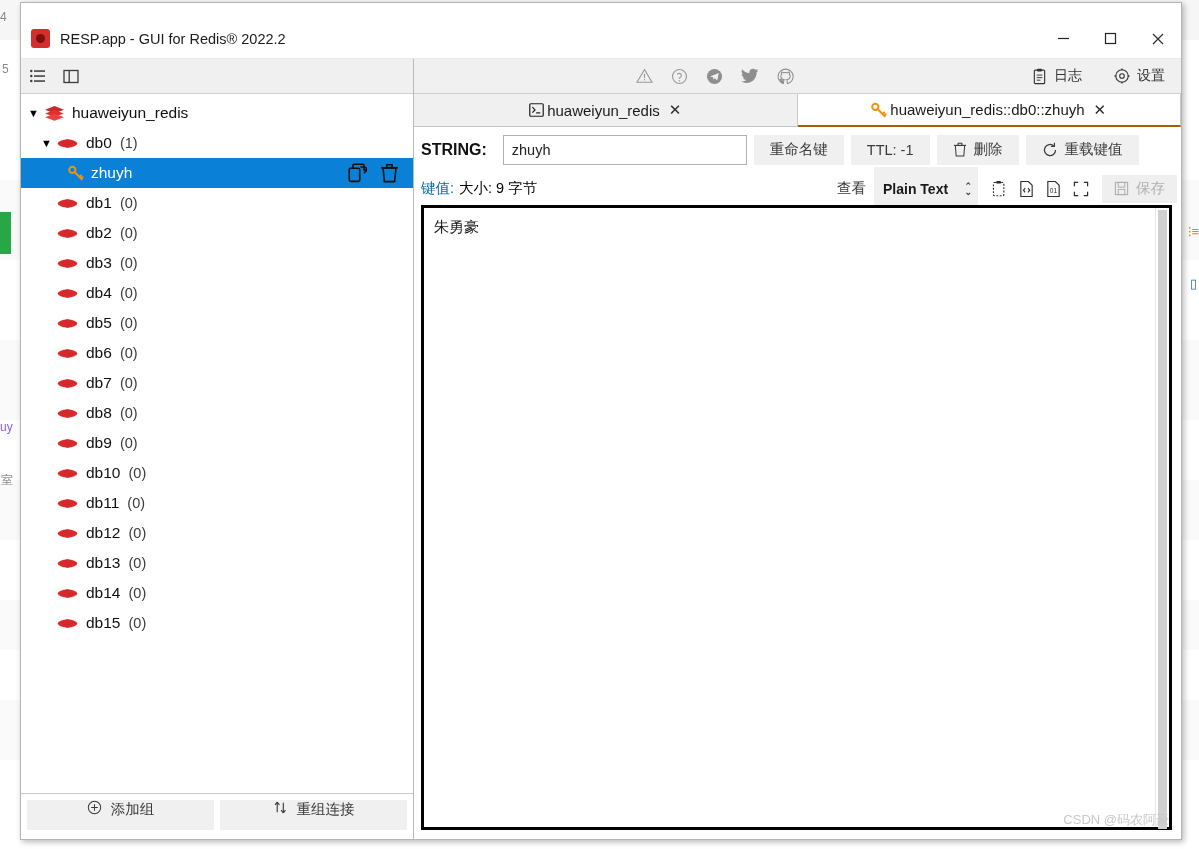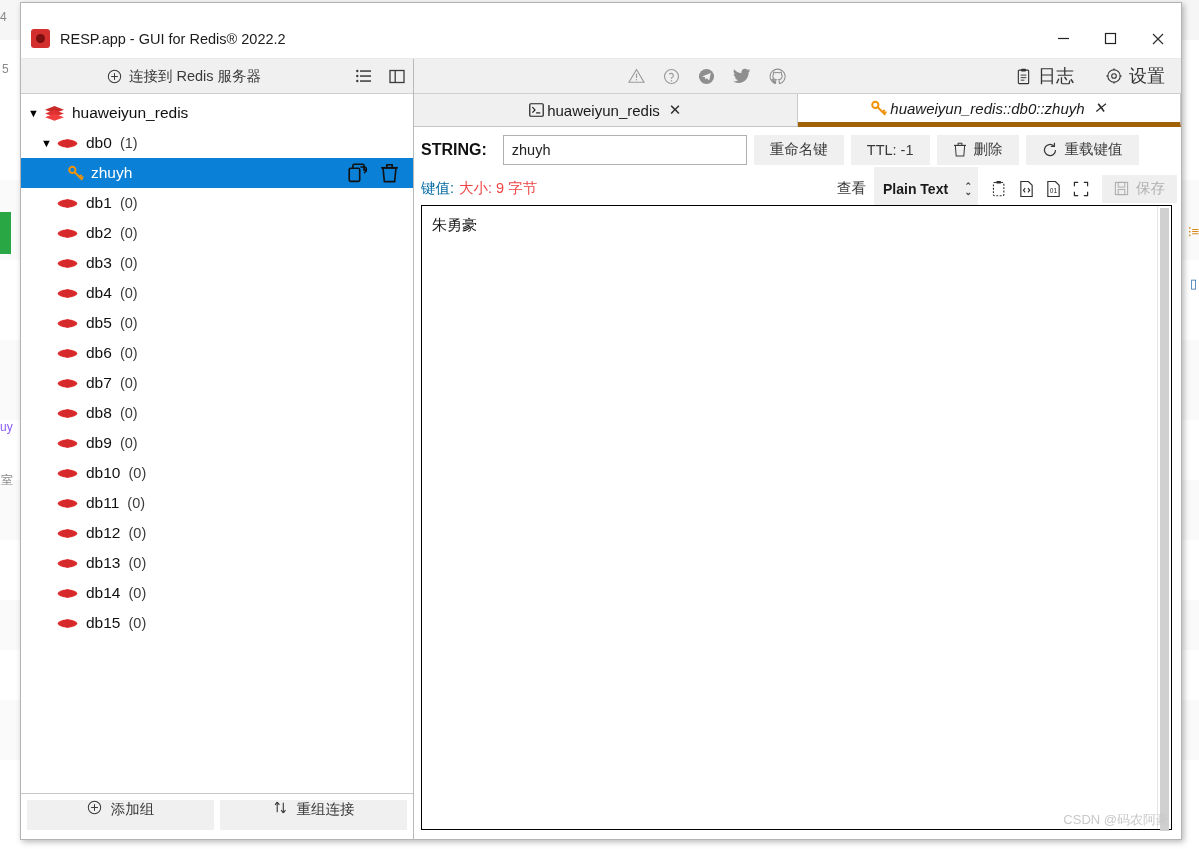--- a/index.html
+++ b/index.html
@@ -183,21 +183,21 @@
   #social-icons {
     display: flex; align-items: center; gap: 18px;
     margin: 0 auto;
     color: #8b8b8b;
   }
   .social-ico { display: flex; align-items: center; justify-content: center; }
   #toolbar-right { display: flex; align-items: center; height: 100%; }
   .tb-text-btn {
     display: flex; align-items: center; gap: 7px;
     padding: 0 16px; height: 100%;
-    font-size: 18px; color: #333;
+    font-size: 14px; color: #333;
   }
 
   
   #tabs {
     height: 33px; min-height: 33px;
     display: flex;
     background: #f0f0f0;
     border-bottom: 1px solid #c4c4c4;
     box-sizing: border-box;
   }
@@ -205,23 +205,22 @@
     flex: 1;
     display: flex; align-items: center; justify-content: center;
     gap: 1px;
     font-size: 15px; color: #1a1a1a;
     border-right: 1px solid #c9c9c9;
     box-sizing: border-box;
     position: relative;
   }
   .tab.active {
     background: #ffffff;
-    border-bottom: 5px solid #a16207;
+    border-bottom: 2px solid #a16207;
     margin-bottom: -1px;
-    font-style: italic;
   }
   .tab-ico { margin-right: 2px; display: flex; align-items: center; }
   .tab-close { margin-left: 8px; font-size: 15px; color: #2b2b2b; }
 
   
   #key-row {
     height: 45px; min-height: 45px;
     display: flex; align-items: center;
     padding: 0 0 0 6px;
     box-sizing: border-box;
@@ -252,21 +251,21 @@
   }
 
   
   #value-hdr {
     height: 33px; min-height: 33px;
     display: flex; align-items: center;
     padding: 0 0 0 7px;
     box-sizing: border-box;
   }
   #value-lbl { font-size: 14.5px; color: #0369a1; }
-  #value-size { font-size: 14.5px; color: #ef4444; margin-left: 5px; }
+  #value-size { font-size: 14.5px; color: #000000; margin-left: 5px; }
   #view-lbl { font-size: 14.5px; color: #3a3a3a; margin-left: auto; margin-right: 8px; }
   #format-select {
     width: 104px; height: 44px;
     background: #f0f0f0;
     display: flex; align-items: center;
     padding: 0 6px 0 9px;
     box-sizing: border-box;
     font-size: 14px; color: #1a1a1a;
     font-weight: bold;
   }
@@ -283,21 +282,21 @@
     height: 28px; margin-left: 8px; margin-right: 4px;
     padding: 0 12px;
     background: #efefef;
     display: flex; align-items: center; gap: 7px;
     font-size: 14.5px; color: #b0b0b0;
   }
 
   
   #value-area-wrap {
     flex: 1; margin: 0 9px 9px 7px;
-    border: 1px solid #000000;
+    border: 3px solid #000000;
     display: flex; min-height: 0;
     background: #fff;
     box-sizing: border-box;
     position: relative;
   }
   #value-text {
     flex: 1;
     padding: 8px 10px;
     font-size: 15px; color: #1a1a1a;
     line-height: 1.5;
@@ -378,30 +377,20 @@
           </svg>
       </div>
     </div>
   </div>
 
   <div id="win-body">
 
     <div id="sidebar">
 
       <div id="sidebar-header">
-        <div id="connect-btn">
-          <span>
-            <svg width="15" height="15" viewBox="0 0 16 16">
-                <circle cx="8" cy="8" r="6.6" fill="none" stroke="#3a3a3a" stroke-width="1.1"></circle>
-                <line x1="8" y1="4.4" x2="8" y2="11.6" stroke="#3a3a3a" stroke-width="1.1"></line>
-                <line x1="4.4" y1="8" x2="11.6" y2="8" stroke="#3a3a3a" stroke-width="1.1"></line>
-              </svg>
-          </span>
-          <span>连接到 Redis 服务器</span>
-        </div>
         <div class="hdr-icon-btn">
           <svg width="16" height="14" viewBox="0 0 16 14">
             <circle cx="1.3" cy="2" r="1.2" fill="#3b3b3b"></circle>
               <rect x="4" y="1.3" width="11" height="1.5" fill="#3b3b3b"></rect>
             <circle cx="1.3" cy="7" r="1.2" fill="#3b3b3b"></circle>
               <rect x="4" y="6.3" width="11" height="1.5" fill="#3b3b3b"></rect>
             <circle cx="1.3" cy="12" r="1.2" fill="#3b3b3b"></circle>
               <rect x="4" y="11.3" width="11" height="1.5" fill="#3b3b3b"></rect>
           </svg>
         </div>

